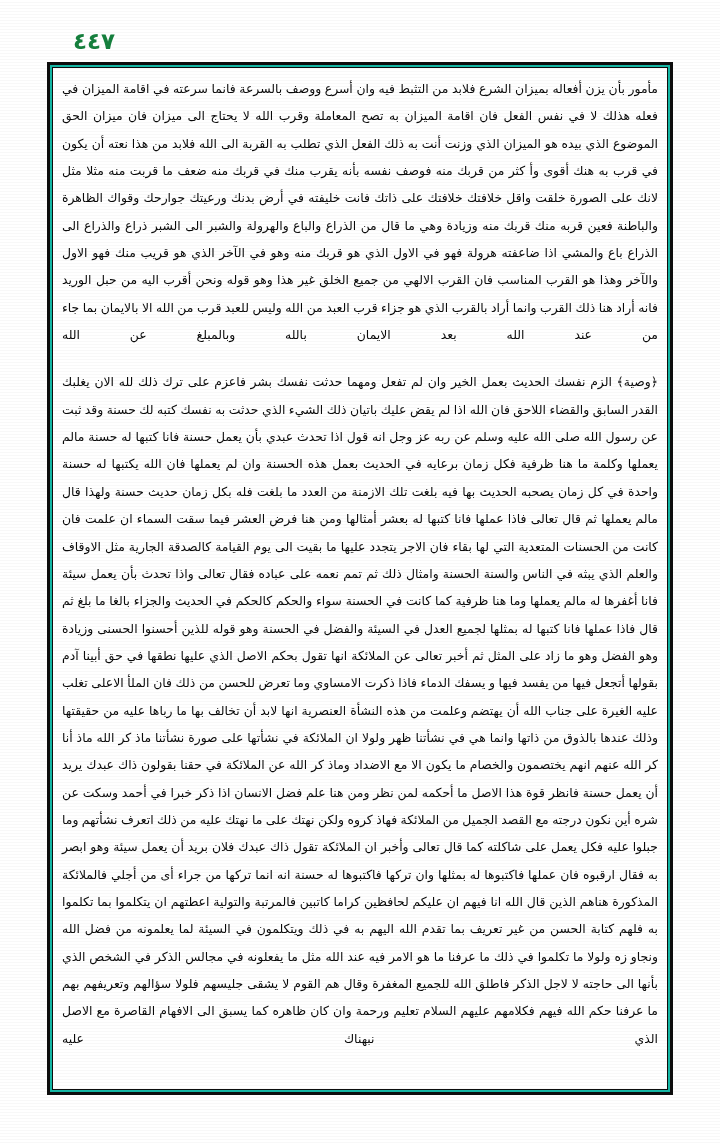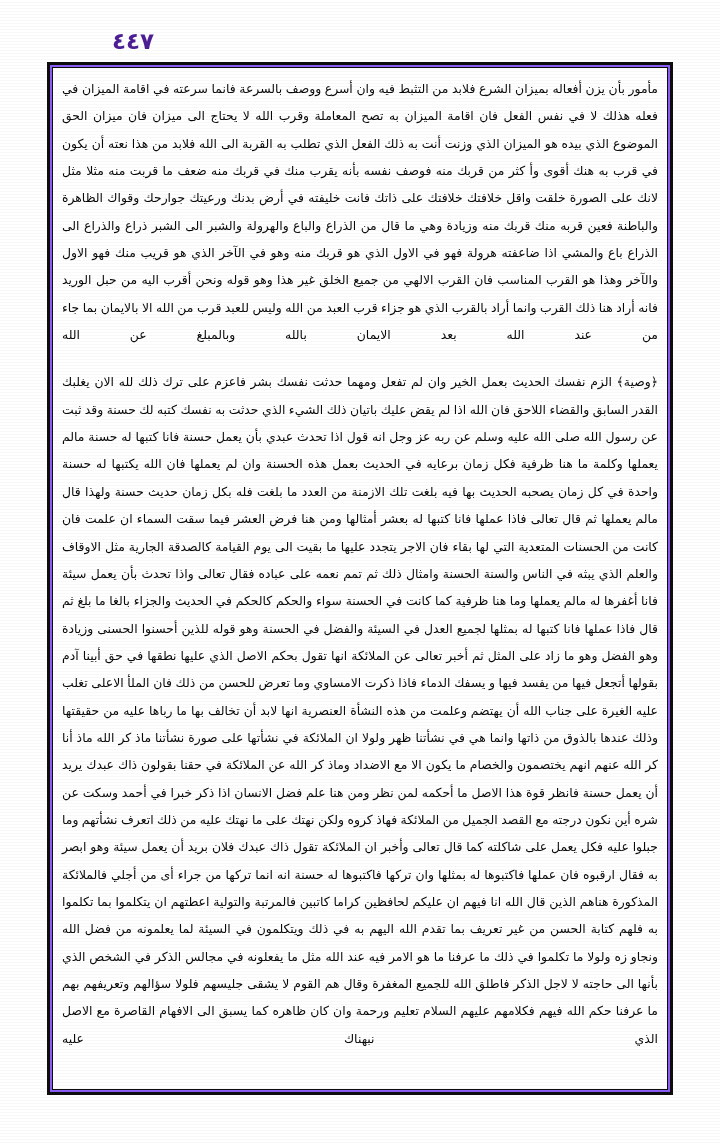--- a/index.html
+++ b/index.html
@@ -23,42 +23,42 @@
     background: #ffffff;
   }
 
   
   .folio {
     position: absolute;
     top: 30px;
     right: 566px;            
     left: auto;
     width: 120px;
-    text-align: right;
+    text-align: center;
     font-family: "DejaVu Sans", sans-serif;
     font-size: 23px;
     font-weight: 700;
     line-height: 1;
-    color: #4c1d95;
+    color: #15803d;
     letter-spacing: 1px;
     direction: rtl;
     -webkit-font-smoothing: none;
   }
 
   
   .text-frame {
     position: absolute;
     top: 62px;
     left: 47px;
     width: 626px;
     height: 1033px;
     box-sizing: border-box;
     border: 3px solid #0d0d0d;
     padding: 2px;
-    background: #8b5cf6;
+    background: #14b8a6;
   }
   .text-frame-inner {
     box-sizing: border-box;
     width: 100%;
     height: 100%;
     border: 1px solid #0d0d0d;
     padding: 7px 9px 6px 9px;
     overflow: hidden;
     background: #ffffff;
   }

